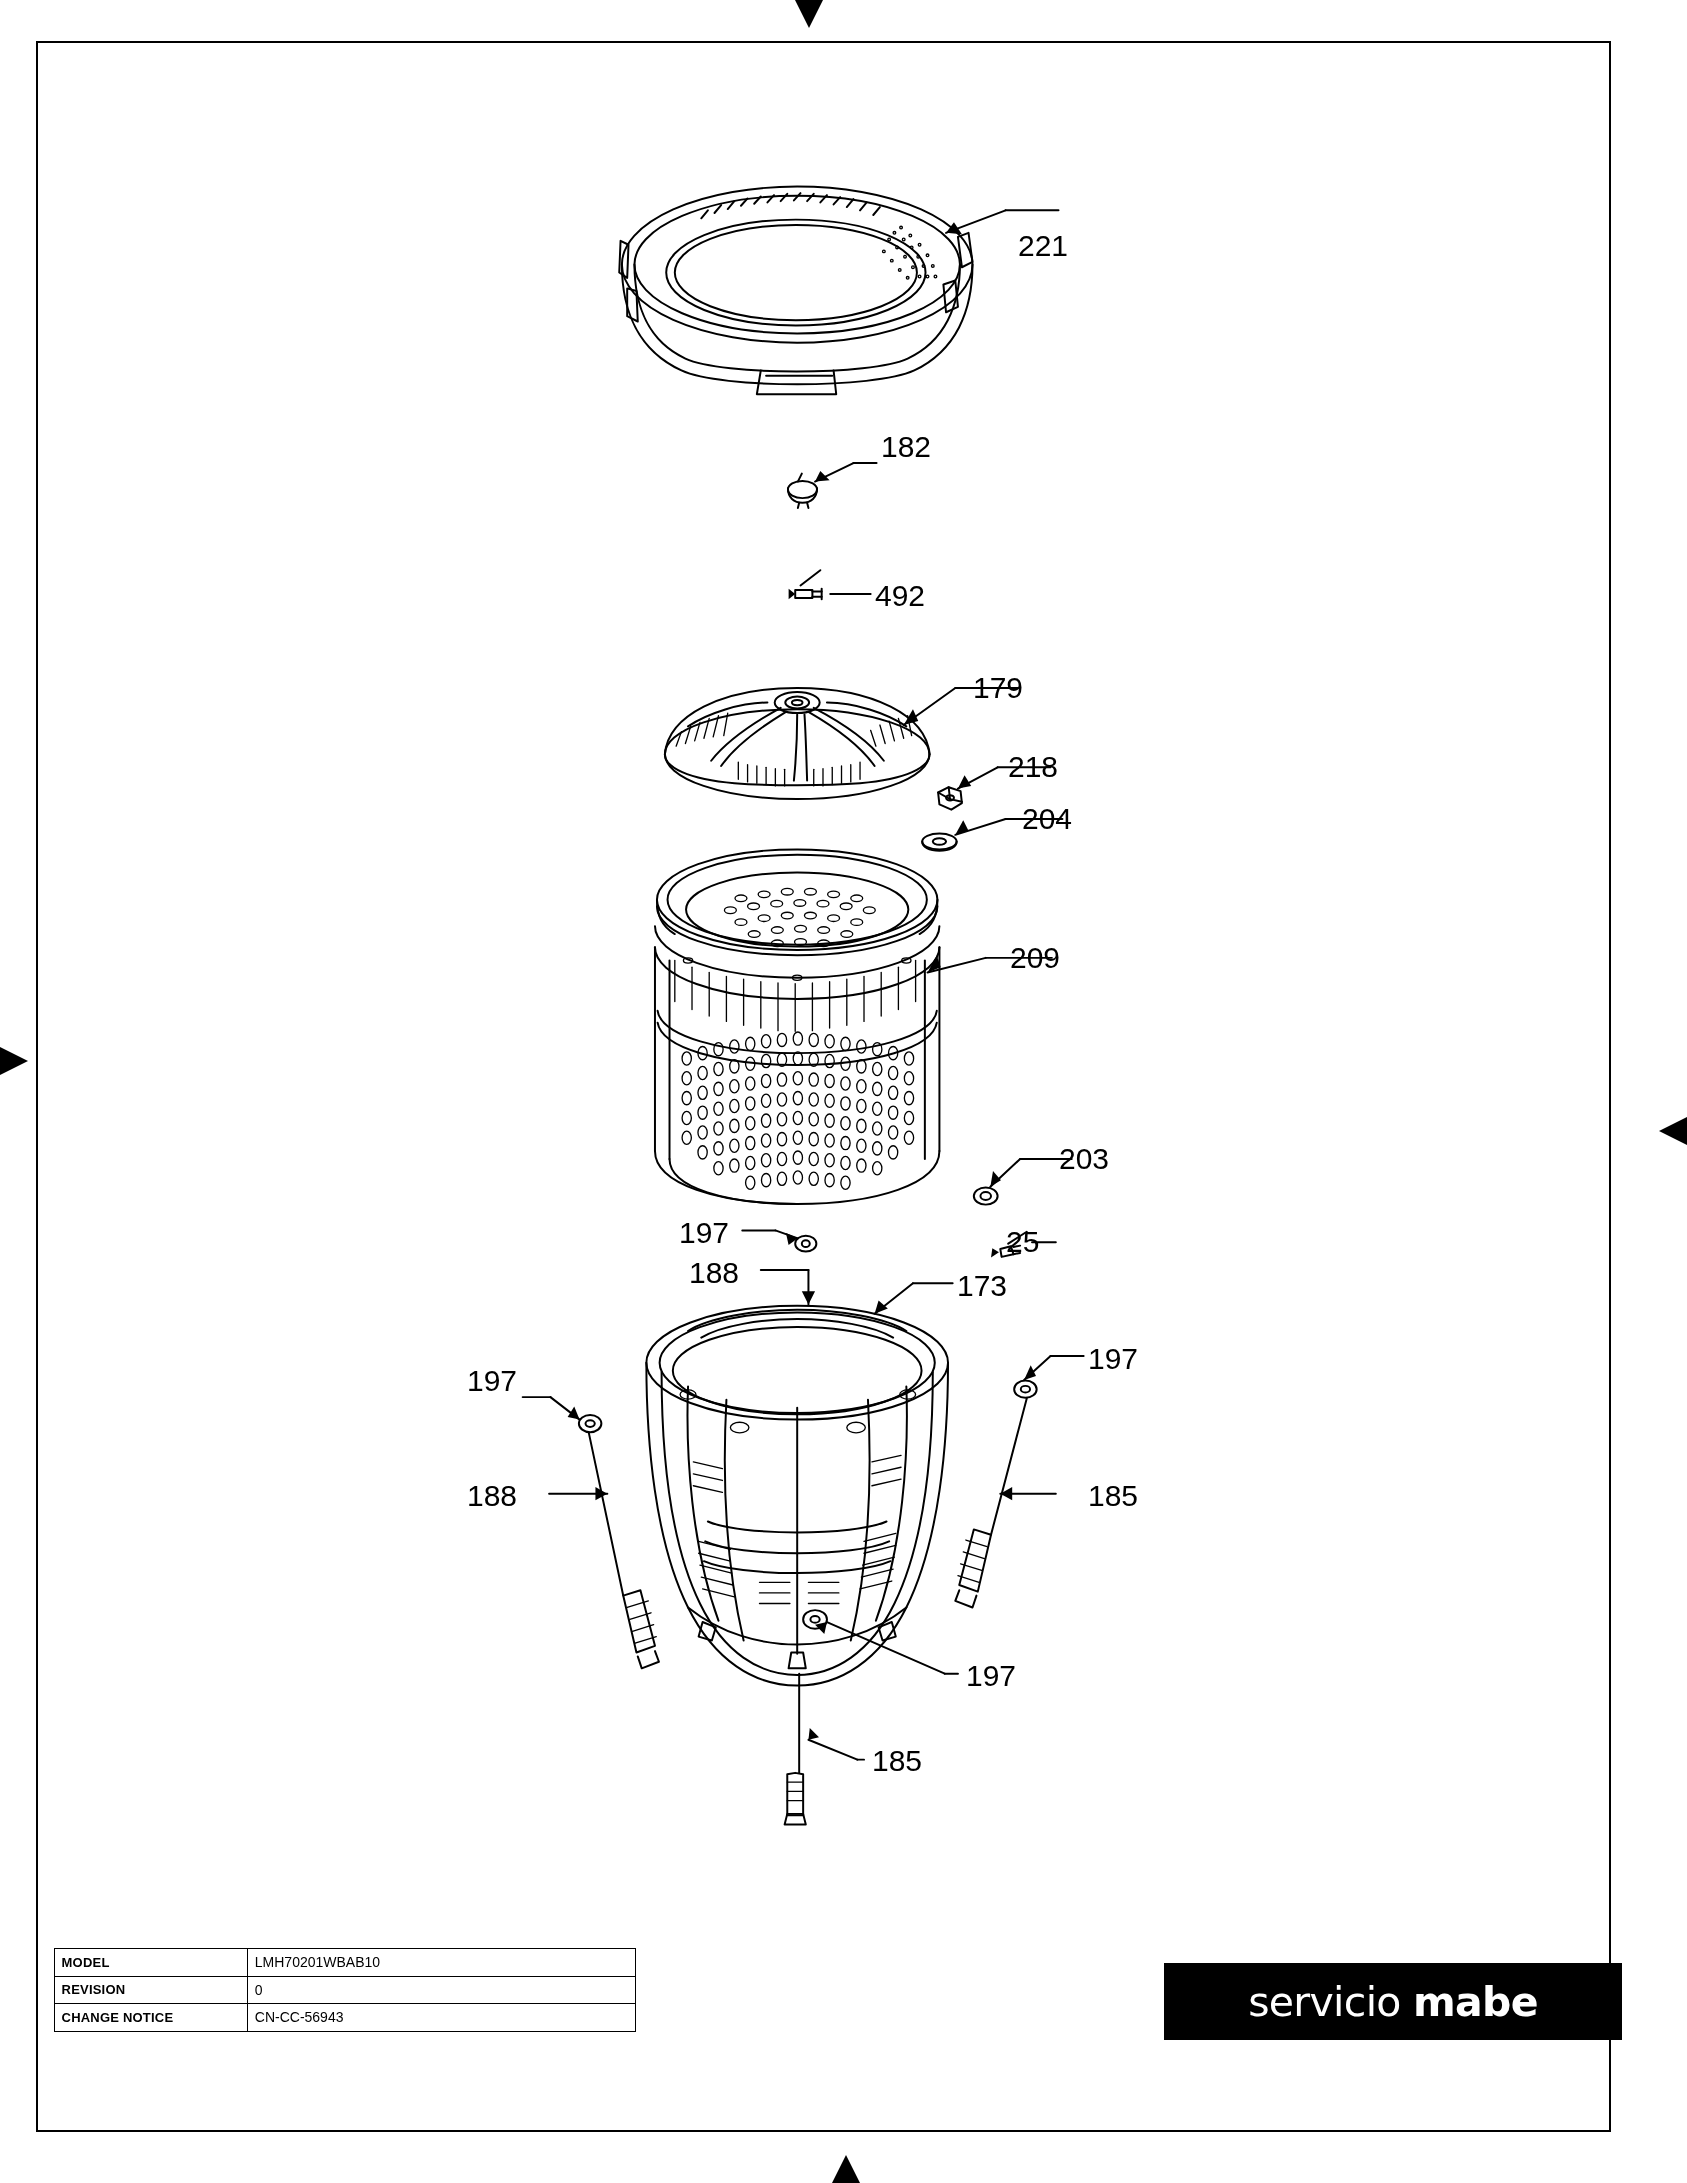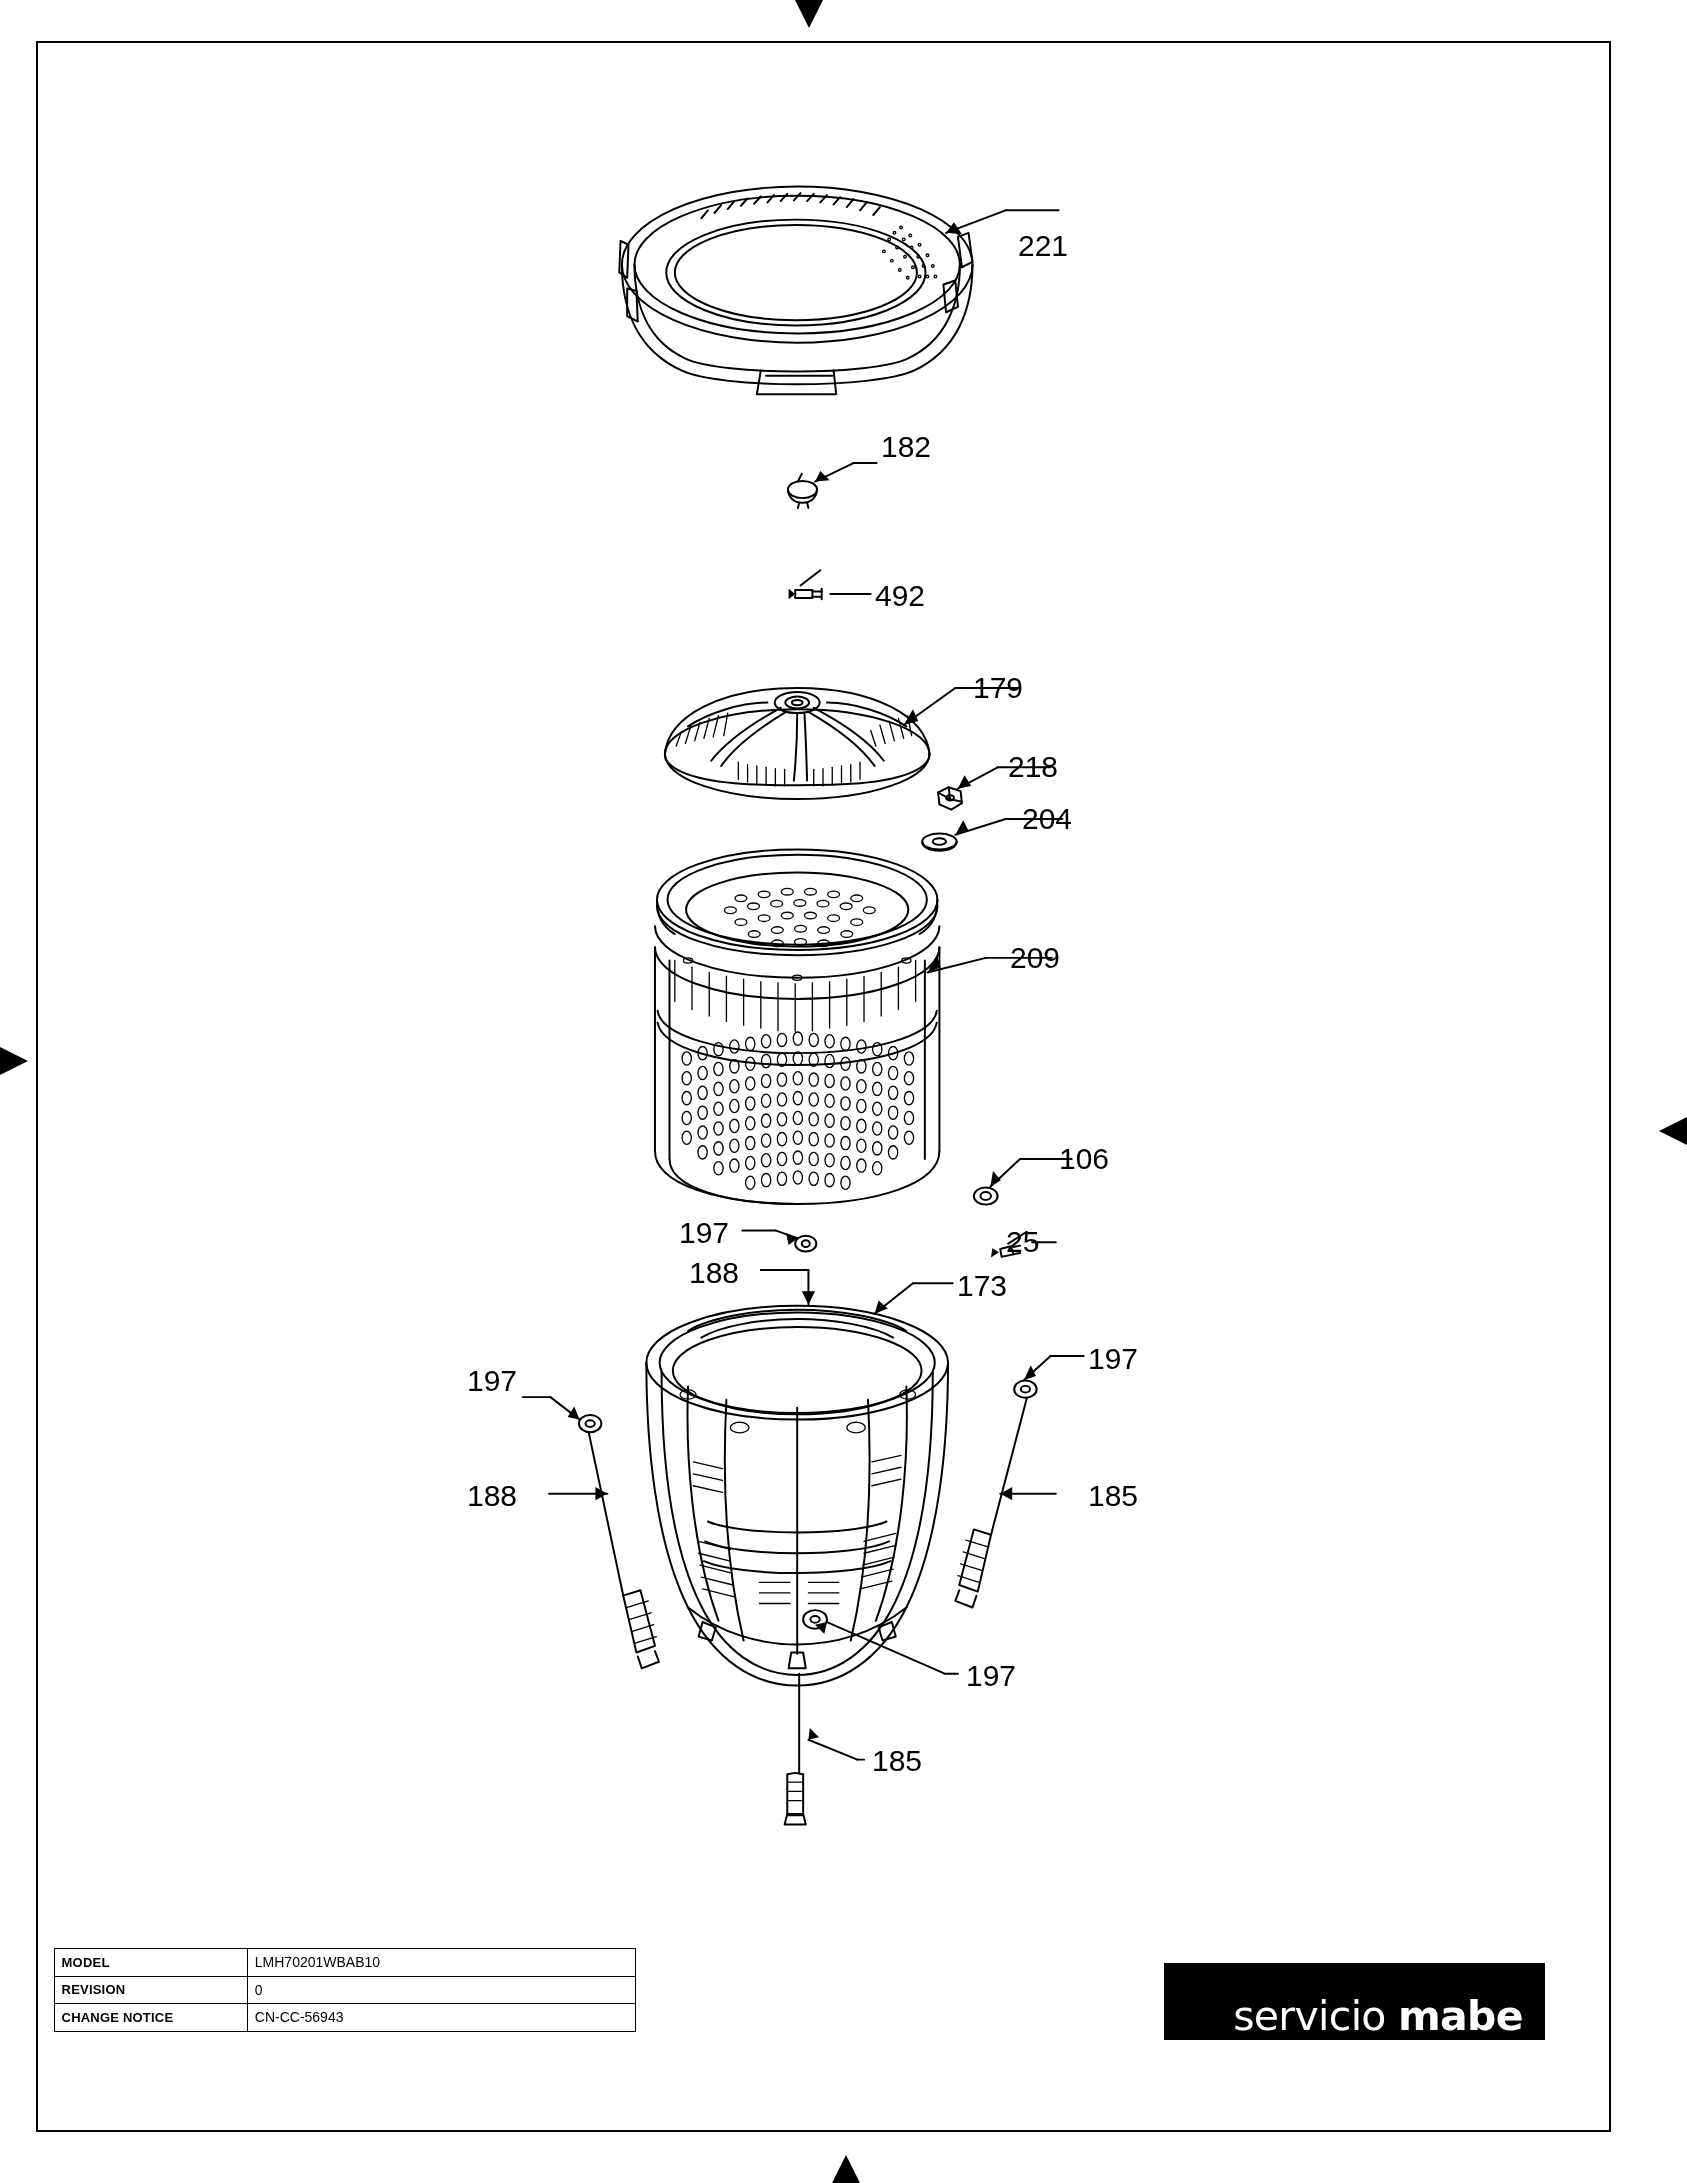--- a/index.html
+++ b/index.html
@@ -127,27 +127,26 @@
   }
   .tb-val {
     font-weight: normal;
     font-size: 14px;
   }
   
   .logo-box {
     position: absolute;
     left: 1164px;
     top: 1963px;
-    width: 334px;
+    width: 458px;
     height: 77px;
     background: #000;
     display: flex;
-    align-items: flex-end;
+    align-items: center;
     justify-content: center;
-    padding-left: 47px;
   }
   .logo-text {
     color: #fff;
     font-size: 41px;
     letter-spacing: -0.7px;
     font-family: "DejaVu Sans", sans-serif;
   }
   .logo-text .bold {
     font-weight: bold;
   }
@@ -701,21 +700,21 @@
     </g>
   </svg>
 
   <div class="callout" style="left:1018px; top:189px;margin-top:40px;">221</div>
   <div class="callout" style="left:881px; top:430px;">182</div>
   <div class="callout" style="left:875px; top:579px;">492</div>
   <div class="callout" style="left:973px; top:671px;">179</div>
   <div class="callout" style="left:1008px; top:750px;">218</div>
   <div class="callout" style="left:1022px; top:802px;">204</div>
   <div class="callout" style="left:1010px; top:941px;">209</div>
-  <div class="callout" style="left:1059px; top:1142px;">106</div>
+  <div class="callout" style="left:1059px; top:1142px;">203</div>
   <div class="callout" style="left:679px; top:1216px;">197</div>
   <div class="callout" style="left:1006px; top:1225px;">25</div>
   <div class="callout" style="left:689px; top:1256px;">188</div>
   <div class="callout" style="left:957px; top:1269px;">173</div>
   <div class="callout" style="left:1088px; top:1342px;">197</div>
   <div class="callout" style="left:467px;  top:1364px;">197</div>
   <div class="callout" style="left:1088px; top:1479px;">185</div>
   <div class="callout" style="left:467px;  top:1479px;">188</div>
   <div class="callout" style="left:966px; top:1659px;">197</div>
   <div class="callout" style="left:872px; top:1744px;">185</div>

